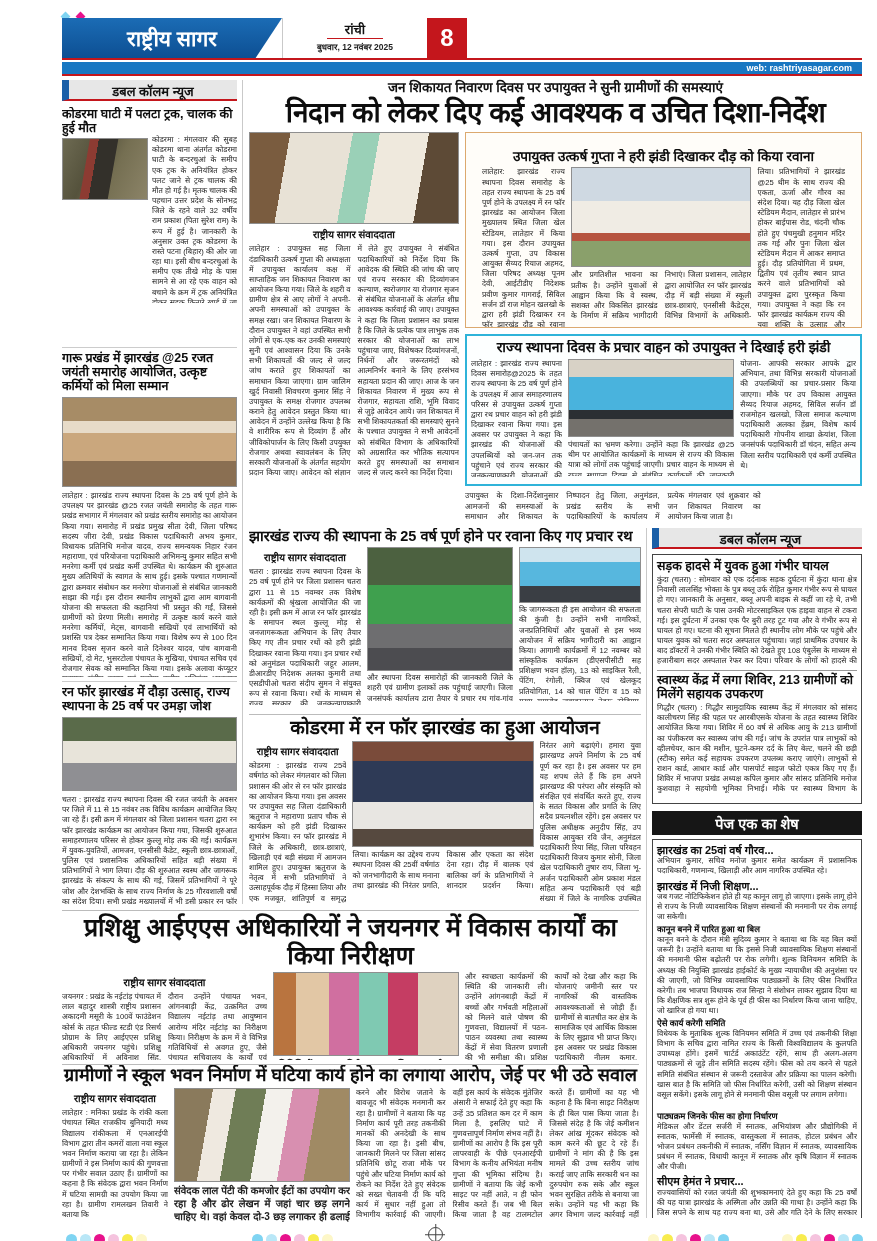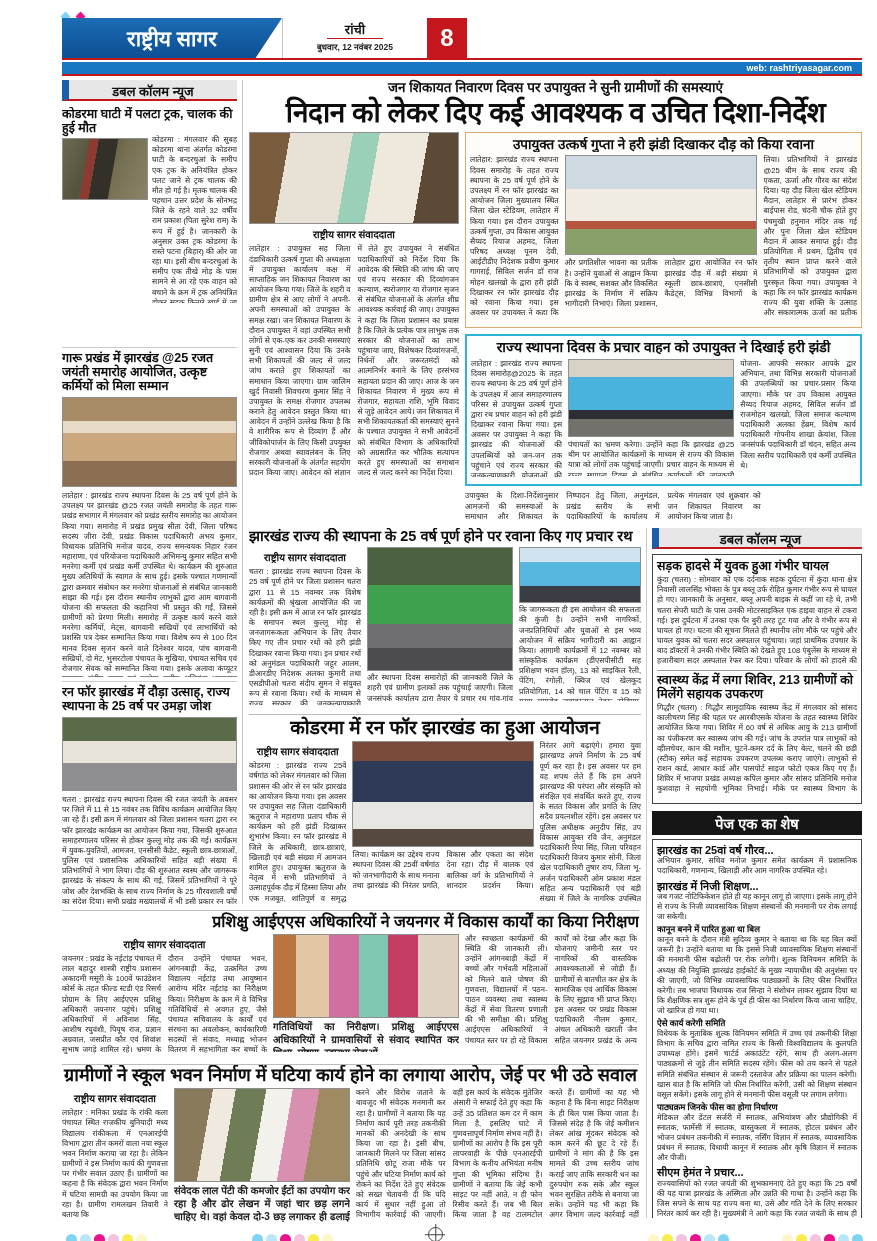--- a/index.html
+++ b/index.html
@@ -47,21 +47,21 @@
   .ph-desk { background:linear-gradient(100deg,#7a5c3f 0 18%,#e8e2d6 18% 46%,#9ad0b7 46% 58%,#efe9dd 58% 80%,#5d4a36 80%); }
   .ph-field { background:linear-gradient(180deg,#cfd9e2 0 34%,#f0ece4 34% 66%,#b6543f 66% 74%,#8aa06b 74%); }
   .ph-van { background:linear-gradient(180deg,#d8d2c6 0 22%,#49b3dd 22% 66%,#2b2f33 66% 78%,#74716c 78%); }
   .ph-flags { background:linear-gradient(180deg,#4c6140 0 30%,#3fa04e 30% 62%,#6e6e70 62% 82%,#4c4c50 82%); }
   .ph-van2 { background:linear-gradient(180deg,#cfe4ee 0 25%,#57b7de 25% 70%,#3a3e44 70%); }
   .ph-group { background:linear-gradient(180deg,#7a4b3a 0 18%,#2e3a56 18% 58%,#e8e6e2 58% 84%,#56493f 84%); }
   .ph-ias { background:linear-gradient(90deg,#b9743f 0 12%,#e2c7a5 12% 30%,#d06fa0 30% 46%,#7fc9b2 46% 62%,#c53d63 62% 78%,#dfd2c0 78%); }
   .ph-school { background:linear-gradient(100deg,#8a7a5c 0 20%,#efe9e0 20% 32%,#6f7d56 32% 48%,#f3f1ec 48% 62%,#d88fb0 62% 76%,#a08a64 76%); }
 
   
-  .box-tan { border:1.5px solid #dca96f; padding:4px; background:#fffdf9; }
+  .box-tan { border:1.5px solid #dca96f; padding:16px; background:#fffdf9; }
   .box-cyan { border:2px solid #2fb3d9; padding:4px; background:#fdffff; }
   .news-box { border:1px solid #444; padding:4px; background:#fff; }
   .banner-black { background:#161616; color:#fff; font-weight:800; font-size:14.5px; text-align:center; padding:2px 0; }
 
   .flexrow { display:flex; gap:6px; }
   .rule-top { border-top:1px solid #bbb; }
 
   
   .dot { display:inline-block; width:11px; height:11px; border-radius:50%; margin-right:3px; vertical-align:middle; }
   .reg-mark { display:inline-block; width:15px; height:15px; border:1.5px solid #444; border-radius:50%; position:relative; }
@@ -220,33 +220,33 @@
         <p class="bodytx">जब गजट नोटिफिकेशन होते ही यह कानून लागू हो जाएगा। इसके लागू होने से राज्य के निजी व्यावसायिक शिक्षण संस्थानों की मनमानी पर रोक लगाई जा सकेगी।</p>
       </div>
       <div style="margin-top:3px;">
         <h4 class="hl" style="font-size:8.5px;">कानून बनने में पारित हुआ था बिल</h4>
         <p class="bodytx">कानून बनने के दौरान मंत्री सुदिव्य कुमार ने बताया था कि यह बिल क्यों जरूरी है। उन्होंने बताया था कि इससे निजी व्यावसायिक शिक्षण संस्थानों की मनमानी फीस बढ़ोतरी पर रोक लगेगी। शुल्क विनियमन समिति के अध्यक्ष की नियुक्ति झारखंड हाईकोर्ट के मुख्य न्यायाधीश की अनुशंसा पर की जाएगी, जो विभिन्न व्यावसायिक पाठ्यक्रमों के लिए फीस निर्धारित करेगी। तब भाजपा विधायक राज सिन्हा ने संशोधन लाकर सुझाव दिया था कि शैक्षणिक सत्र शुरू होने के पूर्व ही फीस का निर्धारण किया जाना चाहिए, जो खारिज हो गया था।</p>
       </div>
       <div style="margin-top:3px;">
         <h4 class="hl" style="font-size:8.5px;">ऐसे कार्य करेगी समिति</h4>
         <p class="bodytx">विधेयक के मुताबिक शुल्क विनियमन समिति में उच्च एवं तकनीकी शिक्षा विभाग के सचिव द्वारा नामित राज्य के किसी विश्वविद्यालय के कुलपति उपाध्यक्ष होंगे। इसमें चार्टर्ड अकाउंटेंट रहेंगे, साथ ही अलग-अलग पाठ्यक्रमों से जुड़े तीन समिति सदस्य रहेंगे। फीस को तय करने से पहले समिति संबंधित संस्थान से जरूरी दस्तावेज और प्रक्रिया का पालन करेगी। खास बात है कि समिति जो फीस निर्धारित करेगी, उसी को शिक्षण संस्थान वसूल सकेंगे। इसके लागू होने से मनमानी फीस वसूली पर लगाम लगेगा।</p>
       </div>
-      <div style="margin-top:3px;">
+      <div style="margin-top:12px;">
         <h4 class="hl" style="font-size:8.5px;">पाठ्यक्रम जिनके फीस का होगा निर्धारण</h4>
         <p class="bodytx">मेडिकल और डेंटल सर्जरी में स्नातक, अभियांत्रण और प्रौद्योगिकी में स्नातक, फार्मेसी में स्नातक, वास्तुकला में स्नातक, होटल प्रबंधन और भोजन प्रबंधन तकनीकी में स्नातक, नर्सिंग विज्ञान में स्नातक, व्यावसायिक प्रबंधन में स्नातक, विधायी कानून में स्नातक और कृषि विज्ञान में स्नातक और पीजी।</p>
       </div>
       <div style="margin-top:3px;">
         <h4 class="hl" style="font-size:11px;">सीएम हेमंत ने प्रचार...</h4>
         <p class="bodytx">राज्यवासियों को रजत जयंती की शुभकामनाएं देते हुए कहा कि 25 वर्षों की यह यात्रा झारखंड के अस्मिता और उन्नति की गाथा है। उन्होंने कहा कि जिस सपने के साथ यह राज्य बना था, उसे और गति देने के लिए सरकार निरंतर कार्य कर रही है। मुख्यमंत्री ने आगे कहा कि रजत जयंती के साथ ही हम सभी भगवान बिरसा मुंडा की 150वीं जयंती भी मनाएंगे, जो झारखंड के आदिवासी-मूलवासी समाज के लिए गर्व और प्रेरणा का अवसर है। कार्यक्रम के दौरान झारखंड की विविध संस्कृति, परंपरा और समृद्धि की मनमोहक झलकियां प्रस्तुत की गईं। पारंपरिक लोकनृत्य, लोकगीत और झारखंडी वाद्य यंत्रों की मधुर धुनों ने कार्यक्रम को जीवंत बना दिया। राज्य के कला, संस्कृति और लोक-जीवन से जुड़े विभिन्न समूहों ने अपनी प्रस्तुतियों के माध्यम से झारखंड की सांस्कृतिक विरासत और एकता के संदेश को उजागर किया। इस मौके पर द्रुमला के संगीत बैंड सहित स्थानीय लोककलाकारों ने सम्मोहक प्रस्तुति दी। इस अवसर पर मुख्य सचिव अभियान कुमार, उपायुक्त रांची मंजूनाथ भजंत्री, सूचना एवं जनसंपर्क विभाग के निदेशक राजीव लोचन बक्शी सहित जनसंपर्क विभाग के पदाधिकारीगण एवं अन्य वरीय पदाधिकारी उपस्थित रहे।</p>
       </div>
     </div>
   </aside>
 
   <section class="abs rule-top" style="left:62px;top:910px;width:577px;height:150px;overflow:hidden;padding-top:2px;">
-    <h2 class="hl" style="font-size:16px;text-align:right;">प्रशिक्षु आईएएस अधिकारियों ने जयनगर में विकास कार्यों का किया निरीक्षण</h2>
+    <h2 class="hl" style="font-size:25px;text-align:center;">प्रशिक्षु आईएएस अधिकारियों ने जयनगर में विकास कार्यों का किया निरीक्षण</h2>
     <div class="flexrow" style="margin-top:3px;">
       <div style="width:205px;">
         <div class="byline">राष्ट्रीय सागर संवाददाता</div>
         <p class="bodytx cols2" style="height:102px;">जयनगर : प्रखंड के नईटांड़ पंचायत में लाल बहादुर शास्त्री राष्ट्रीय प्रशासन अकादमी मसूरी के 100वें फाउंडेशन कोर्स के तहत फील्ड स्टडी एंड रिसर्च प्रोग्राम के लिए आईएएस प्रशिक्षु अधिकारी जयनगर पहुंचे। प्रशिक्षु अधिकारियों में अविनाश सिंह, आशीष रघुवंशी, पियूष राज, प्रज्ञान अग्रवाल, जसप्रीत कौर एवं शिवांश सुभाष जगड़े शामिल रहे। भ्रमण के दौरान उन्होंने पंचायत भवन, आंगनबाड़ी केंद्र, उत्क्रमित उच्च विद्यालय नईटांड़ तथा आयुष्मान आरोग्य मंदिर नईटांड़ का निरीक्षण किया। निरीक्षण के क्रम में वे विभिन्न गतिविधियों से अवगत हुए, जैसे पंचायत सचिवालय के कार्यों एवं संरचना का अवलोकन, कार्यकारिणी सदस्यों से संवाद, मध्याह्न भोजन वितरण में सहभागिता कर बच्चों के साथ भोजन करना, आंगनबाड़ी केंद्र में बच्चों को खेल-खेल में पढ़ना, आयोजित गोद भराई, अन्नप्राशन एवं दिव्यांग जन को उपकरण वितरण, पोषण वाटिका का शुभारंभ तथा टीकाकरण</p>
       </div>
       <div style="width:186px;">
         <div class="ph ph-ias" style="width:100%;height:84px;"></div>
         <p class="caption" style="height:32px;">गतिविधियों का निरीक्षण। प्रशिक्षु आईएएस अधिकारियों ने ग्रामवासियों से संवाद स्थापित कर शिक्षा, पोषण, स्वास्थ्य सेवाओं</p>
       </div>
       <p class="bodytx cols2" style="width:172px;height:120px;">और स्वच्छता कार्यक्रमों की स्थिति की जानकारी ली। उन्होंने आंगनबाड़ी केंद्रों में बच्चों और गर्भवती महिलाओं को मिलने वाले पोषण की गुणवत्ता, विद्यालयों में पठन-पाठन व्यवस्था तथा स्वास्थ्य केंद्रों में सेवा वितरण प्रणाली की भी समीक्षा की। प्रशिक्षु आईएएस अधिकारियों ने पंचायत स्तर पर हो रहे विकास कार्यों को देखा और कहा कि योजनाएं जमीनी स्तर पर नागरिकों की वास्तविक आवश्यकताओं से जोड़ी हैं। ग्रामीणों से बातचीत कर क्षेत्र के सामाजिक एवं आर्थिक विकास के लिए सुझाव भी प्राप्त किए। इस अवसर पर प्रखंड विकास पदाधिकारी नीलम कुमार, अंचल अधिकारी खराती जैन सहित जयनगर प्रखंड के अन्य पदाधिकारी एवं कर्मी उपस्थित रहे। कार्यक्रम को सफल बनाने में पंचायत के मुखिया विजेश साव, पंचायत सचिव देव नारायण बांग, रोजगार सेवक धीरज कुमार, प्रज्ञा केंद्र संचालक, तथा सभी स्थानीय सेविका-सहायिका, प्रधानाध्यापक, शिक्षकगण, साहिया एवं जेएसएलपीएस की दीदियों का सराहनीय योगदान रहा।</p>

